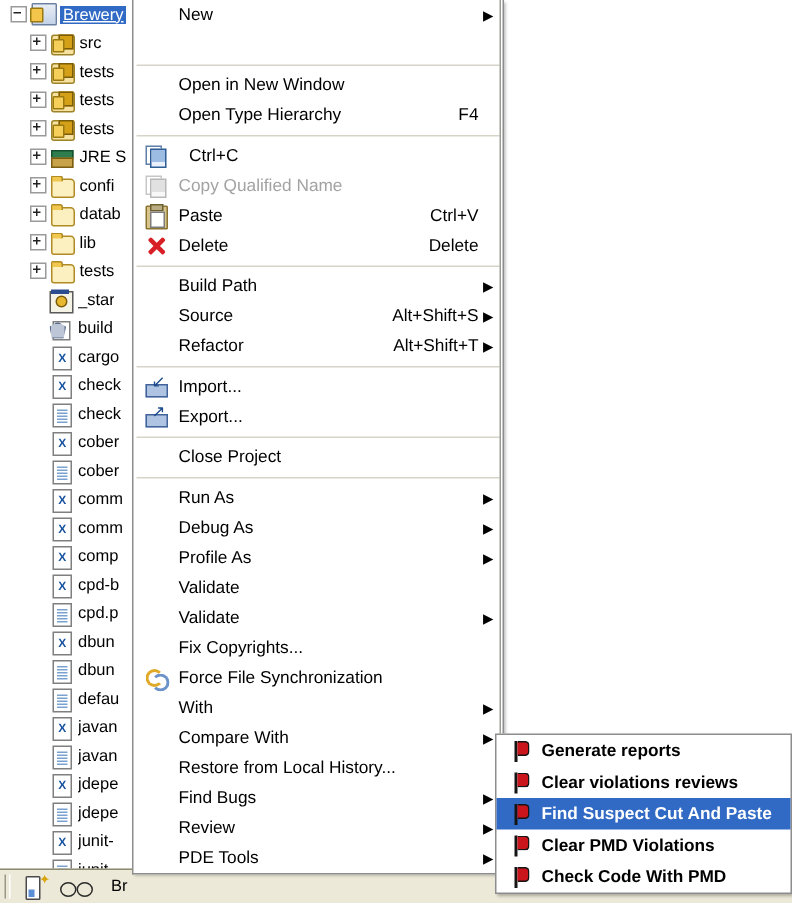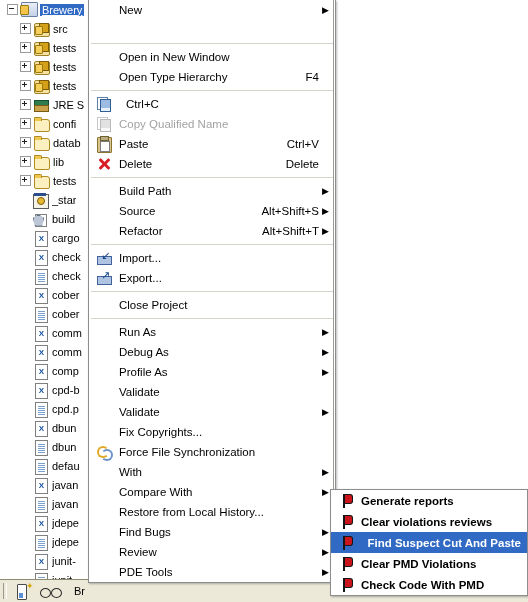--- a/index.html
+++ b/index.html
@@ -168,21 +168,21 @@
     padding-left:5px;padding-right:6px;
     white-space:nowrap;
     cursor:default;
   }
   .mi .mico{width:19px;height:16px;flex:0 0 auto;position:relative;margin-right:3px;}
   .mi .mlabel{flex:1 1 auto;padding-left:3px;}
   .mi .maccel{color:#000;padding-left:10px;font-size:11.5px;}
   .mi .marrow{
     width:10px;flex:0 0 auto;text-align:right;font-size:9px;color:#000;line-height:1;
   }
-  .mi.hl{background:#316AC5;text-align:right;}
+  .mi.hl{background:#316AC5;}
   .mi.hl .mlabel,.mi.hl .maccel,.mi.hl .marrow{color:#ffffff;}
   .mi.disabled .mlabel{color:#a3a3a3;}
   .msep{height:1px;background:#d6d3c8;margin:3px 2px 3px 2px;}
 
   
   .mc-copy,.mc-copyq{
     width:14px;height:14px;margin:1px 0 0 3px;position:relative;
   }
   .mc-copy::before,.mc-copyq::before{
     content:"";position:absolute;left:0;top:0;width:9px;height:11px;

